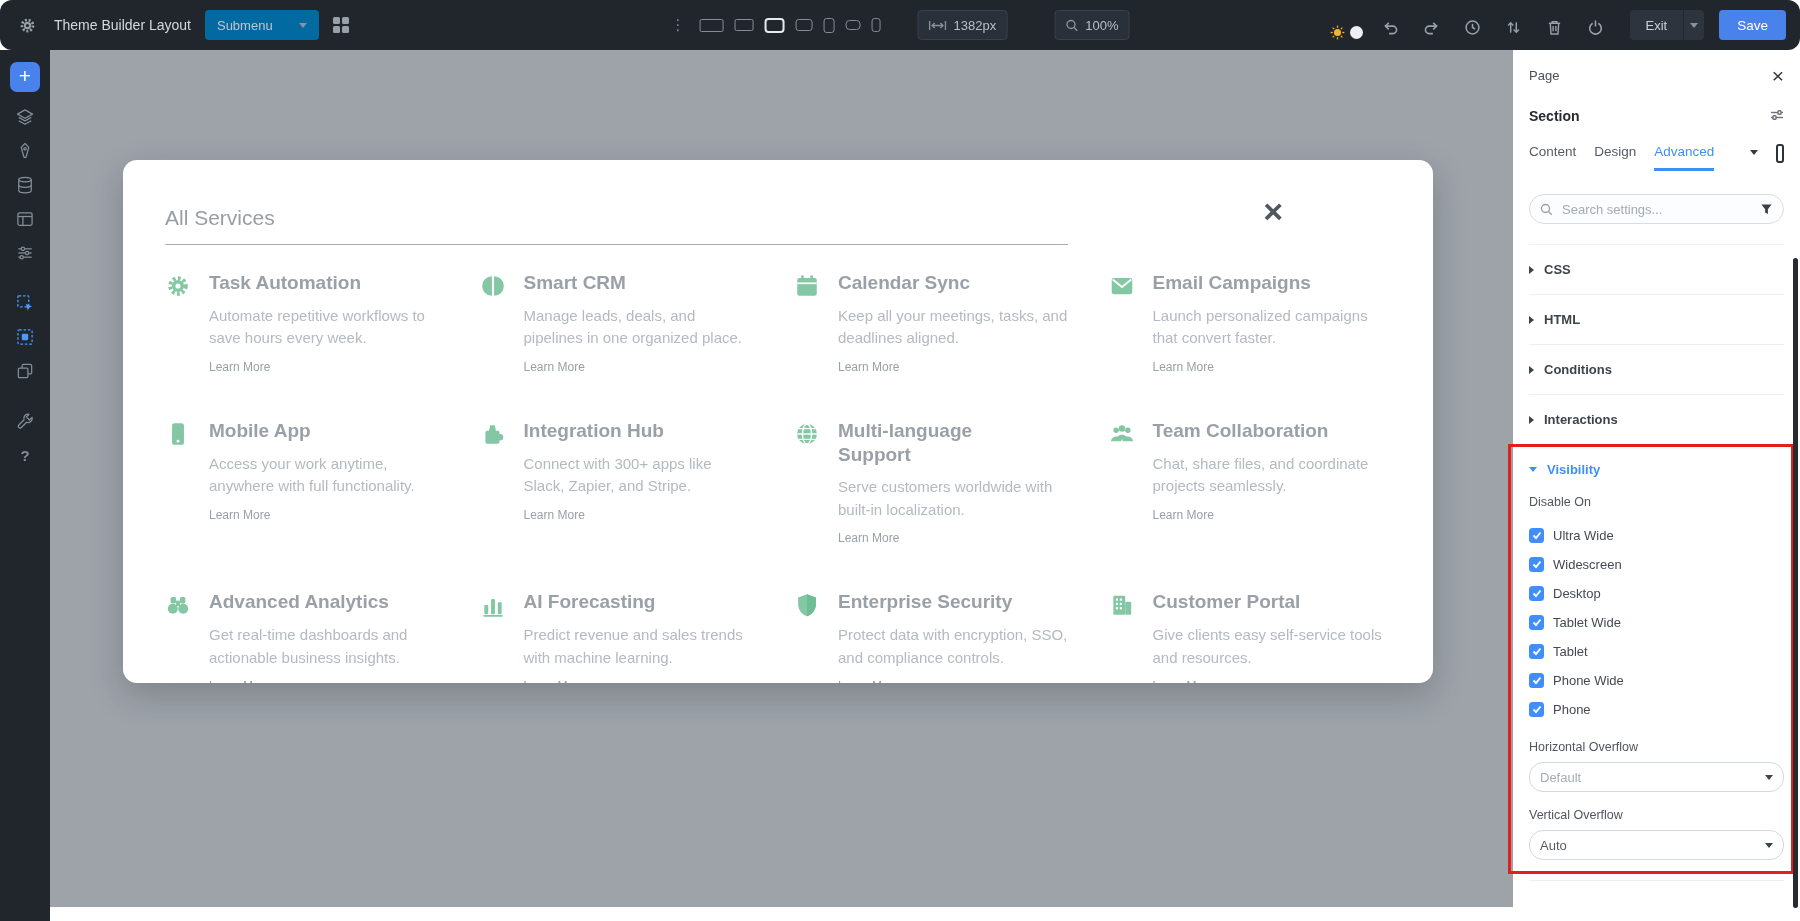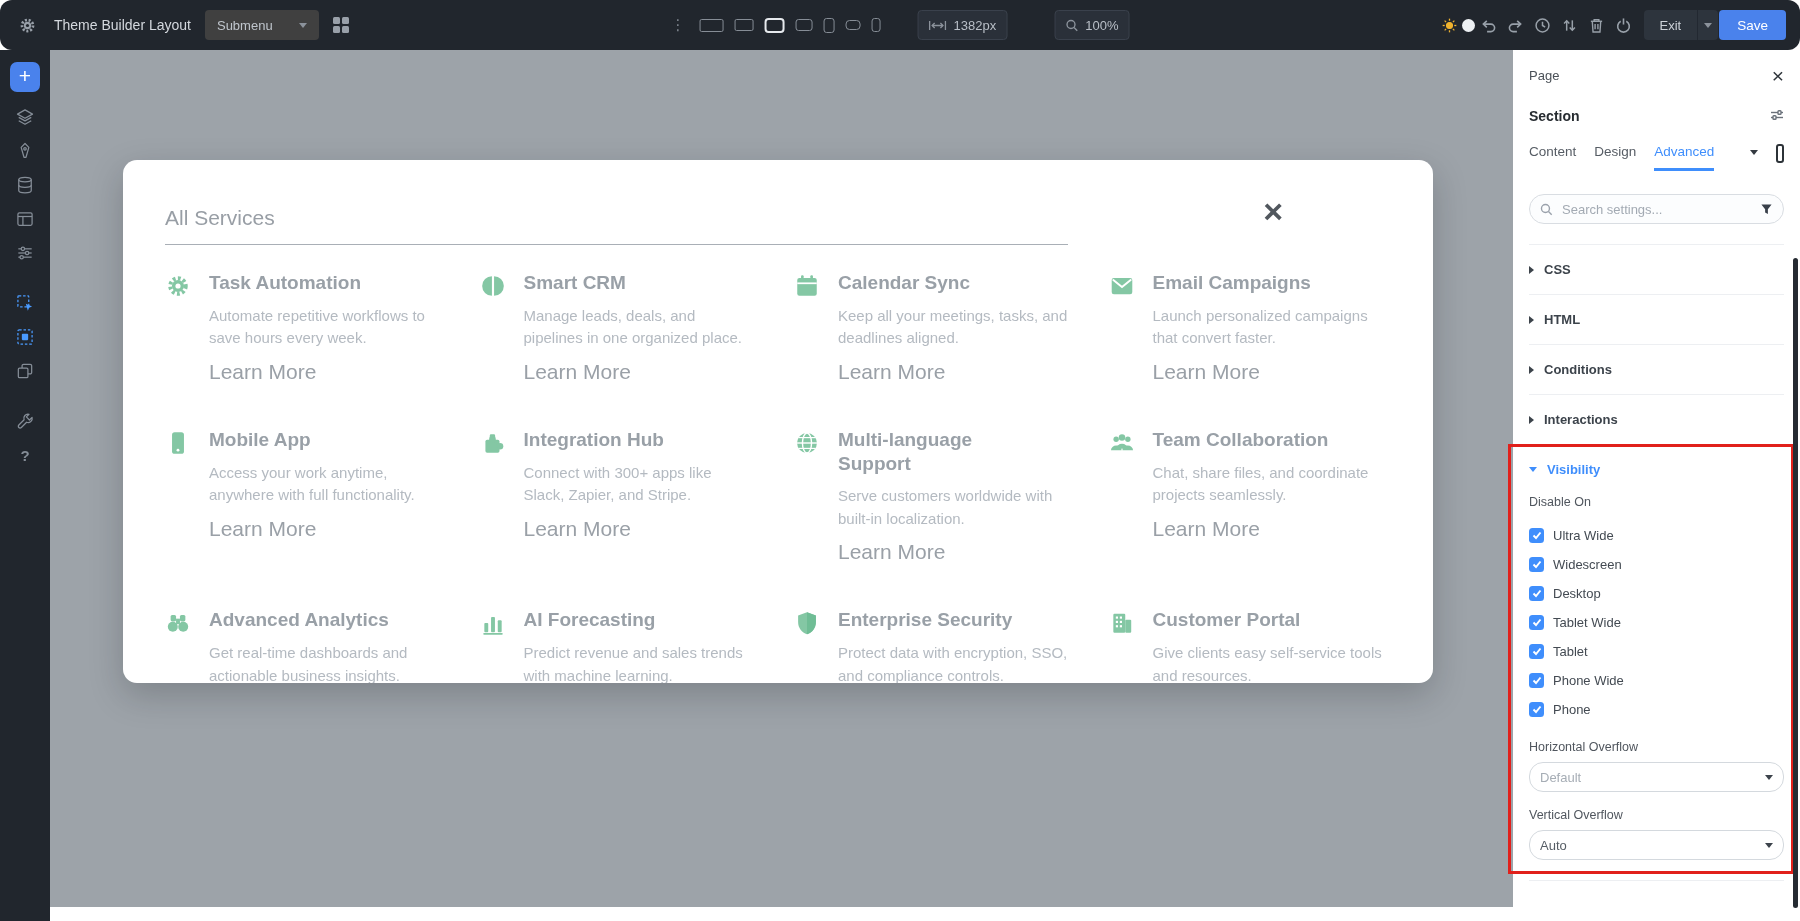--- a/index.html
+++ b/index.html
@@ -4,38 +4,38 @@
 <style>
   html,body{margin:0;padding:0;}
   body{font-family:"Liberation Sans","DejaVu Sans",sans-serif;background:#fff;}
   .app{position:relative;width:1800px;height:921px;overflow:hidden;background:#fff;}
 
   
   .topbar{position:absolute;top:0;left:0;width:1800px;height:50px;background:#21262d;display:flex;align-items:center;padding:0 14px;box-sizing:border-box;z-index:10;color:#c7ccd3;border-radius:12px;}
   .tb-left{display:flex;align-items:center;gap:14px;}
   .icon-btn{display:flex;align-items:center;justify-content:center;width:26px;height:26px;cursor:pointer;}
   .tb-title{font-size:14px;color:#d4d8de;white-space:nowrap;}
-  .submenu-btn{background:#404040;border-radius:4px;height:30px;padding:0 12px;display:flex;align-items:center;gap:26px;font-size:13px;color:#bfc5cc;cursor:pointer;}
+  .submenu-btn{background:#0369a1;border-radius:4px;height:30px;padding:0 12px;display:flex;align-items:center;gap:26px;font-size:13px;color:#bfc5cc;cursor:pointer;}
   .grid4{display:grid;grid-template-columns:7px 7px;grid-gap:2px;cursor:pointer;}
   .grid4 span{width:7px;height:7px;background:#99a0a9;border-radius:1.5px;}
   .tri-down-sm{width:0;height:0;border-left:4px solid transparent;border-right:4px solid transparent;border-top:5px solid #8b929b;}
   .tb-center{position:absolute;left:50%;transform:translateX(-50%);display:flex;align-items:center;gap:11px;}
   .dots{color:#7c838c;font-size:15px;letter-spacing:1px;margin-right:2px;}
   .bp{display:inline-block;border:1.5px solid #868d96;box-sizing:border-box;cursor:pointer;}
   .bp-ultra{width:24px;height:13px;border-radius:2px;}
   .bp-wide{width:19px;height:12px;border-radius:2px;}
   .bp-desktop{width:20px;height:15px;border-radius:4px;border:2px solid #e6e9ed;}
   .bp-tabletw{width:17px;height:12px;border-radius:3px;}
   .bp-tablet{width:11px;height:15px;border-radius:3px;}
   .bp-phonew{width:15px;height:10px;border-radius:4px;}
   .bp-phone{width:9px;height:14px;border-radius:3px;}
   .pill{background:#2a3039;border:1px solid #3a414c;border-radius:4px;height:28px;display:flex;align-items:center;gap:7px;padding:0 10px;font-size:13px;color:#b9bfc7;cursor:pointer;}
   .pill.width{margin-left:26px;}
   .pill.zoom{margin-left:36px;}
-  .tb-right{margin-left:auto;display:flex;align-items:center;gap:1px;}
+  .tb-right{margin-left:auto;display:flex;align-items:flex-end;gap:15px;}
   .theme-toggle{display:flex;align-items:center;gap:5px;cursor:pointer;}
   .knob{width:13px;height:13px;border-radius:50%;background:#edf0f3;}
   .exit-btn{display:flex;height:30px;margin-left:6px;cursor:pointer;}
   .exit-main{background:#2d343d;border-radius:4px 0 0 4px;display:flex;align-items:center;padding:0 16px;font-size:13px;color:#ccd1d8;}
   .exit-caret{background:#2d343d;border-left:1px solid #222831;border-radius:0 4px 4px 0;width:20px;display:flex;align-items:center;justify-content:center;}
   .save-btn{background:#4a82ec;color:#fff;border-radius:4px;height:30px;display:flex;align-items:center;padding:0 18px;font-size:13.5px;cursor:pointer;}
 
   
   .sidebar{position:absolute;top:50px;left:0;width:50px;bottom:0;background:#21262d;display:flex;flex-direction:column;align-items:center;padding-top:12px;z-index:9;}
   .add-btn{width:30px;height:30px;background:#4a82ec;border-radius:7px;color:#fff;font-size:21px;line-height:28px;text-align:center;cursor:pointer;margin-bottom:8px;}
@@ -48,21 +48,21 @@
   .canvas-strip{position:absolute;left:0;right:0;bottom:0;height:14px;background:#fff;}
   .modal-card{position:absolute;left:73px;top:110px;width:1310px;height:523px;background:#fff;border-radius:14px;box-shadow:0 12px 34px rgba(20,24,28,.22);box-sizing:border-box;overflow:hidden;}
   .card-header{position:relative;padding:46px 46px 0 42px;}
   .card-title{font-size:21px;color:#989ea5;width:903px;padding-bottom:14px;border-bottom:1px solid #a9afb6;}
   .card-close{position:absolute;right:150px;top:34px;font-size:34px;font-weight:700;color:#51575e;cursor:pointer;line-height:1;}
   .services-grid{margin:26px 46px 0 42px;display:grid;grid-template-columns:repeat(4,1fr);column-gap:36px;row-gap:44px;}
   .service{display:flex;gap:14px;align-items:flex-start;}
   .service-icon{width:30px;flex-shrink:0;margin-top:2px;}
   .service-title{font-size:19px;font-weight:600;color:#99a0a7;max-width:212px;line-height:1.25;}
   .service-desc{margin-top:10px;font-size:15px;line-height:1.5;color:#b4bac1;max-width:232px;}
-  .service-link{display:inline-block;margin-top:10px;font-size:21px;color:#9aa0a7;cursor:pointer;text-decoration:none;}
+  .service-link{display:inline-block;margin-top:10px;font-size:12px;color:#9aa0a7;cursor:pointer;text-decoration:none;}
 
   
   .panel{position:absolute;top:50px;right:0;width:287px;bottom:0;background:#fff;box-sizing:border-box;padding:0 16px;z-index:8;}
   .panel-header{margin-top:16px;height:18px;display:flex;align-items:center;justify-content:space-between;text-align:right;}
   .panel-header-label{font-size:13px;color:#4b5158;}
   .panel-close{font-size:21px;color:#2f353b;cursor:pointer;line-height:1;}
   .section-row{margin-top:22px;height:20px;display:flex;align-items:center;justify-content:space-between;}
   .section-label{font-size:14px;font-weight:700;color:#272c31;}
   .tabs-row{margin-top:18px;display:flex;align-items:flex-start;gap:18px;height:34px;}
   .tab{font-size:13.5px;color:#565c64;padding-bottom:9px;cursor:pointer;}

